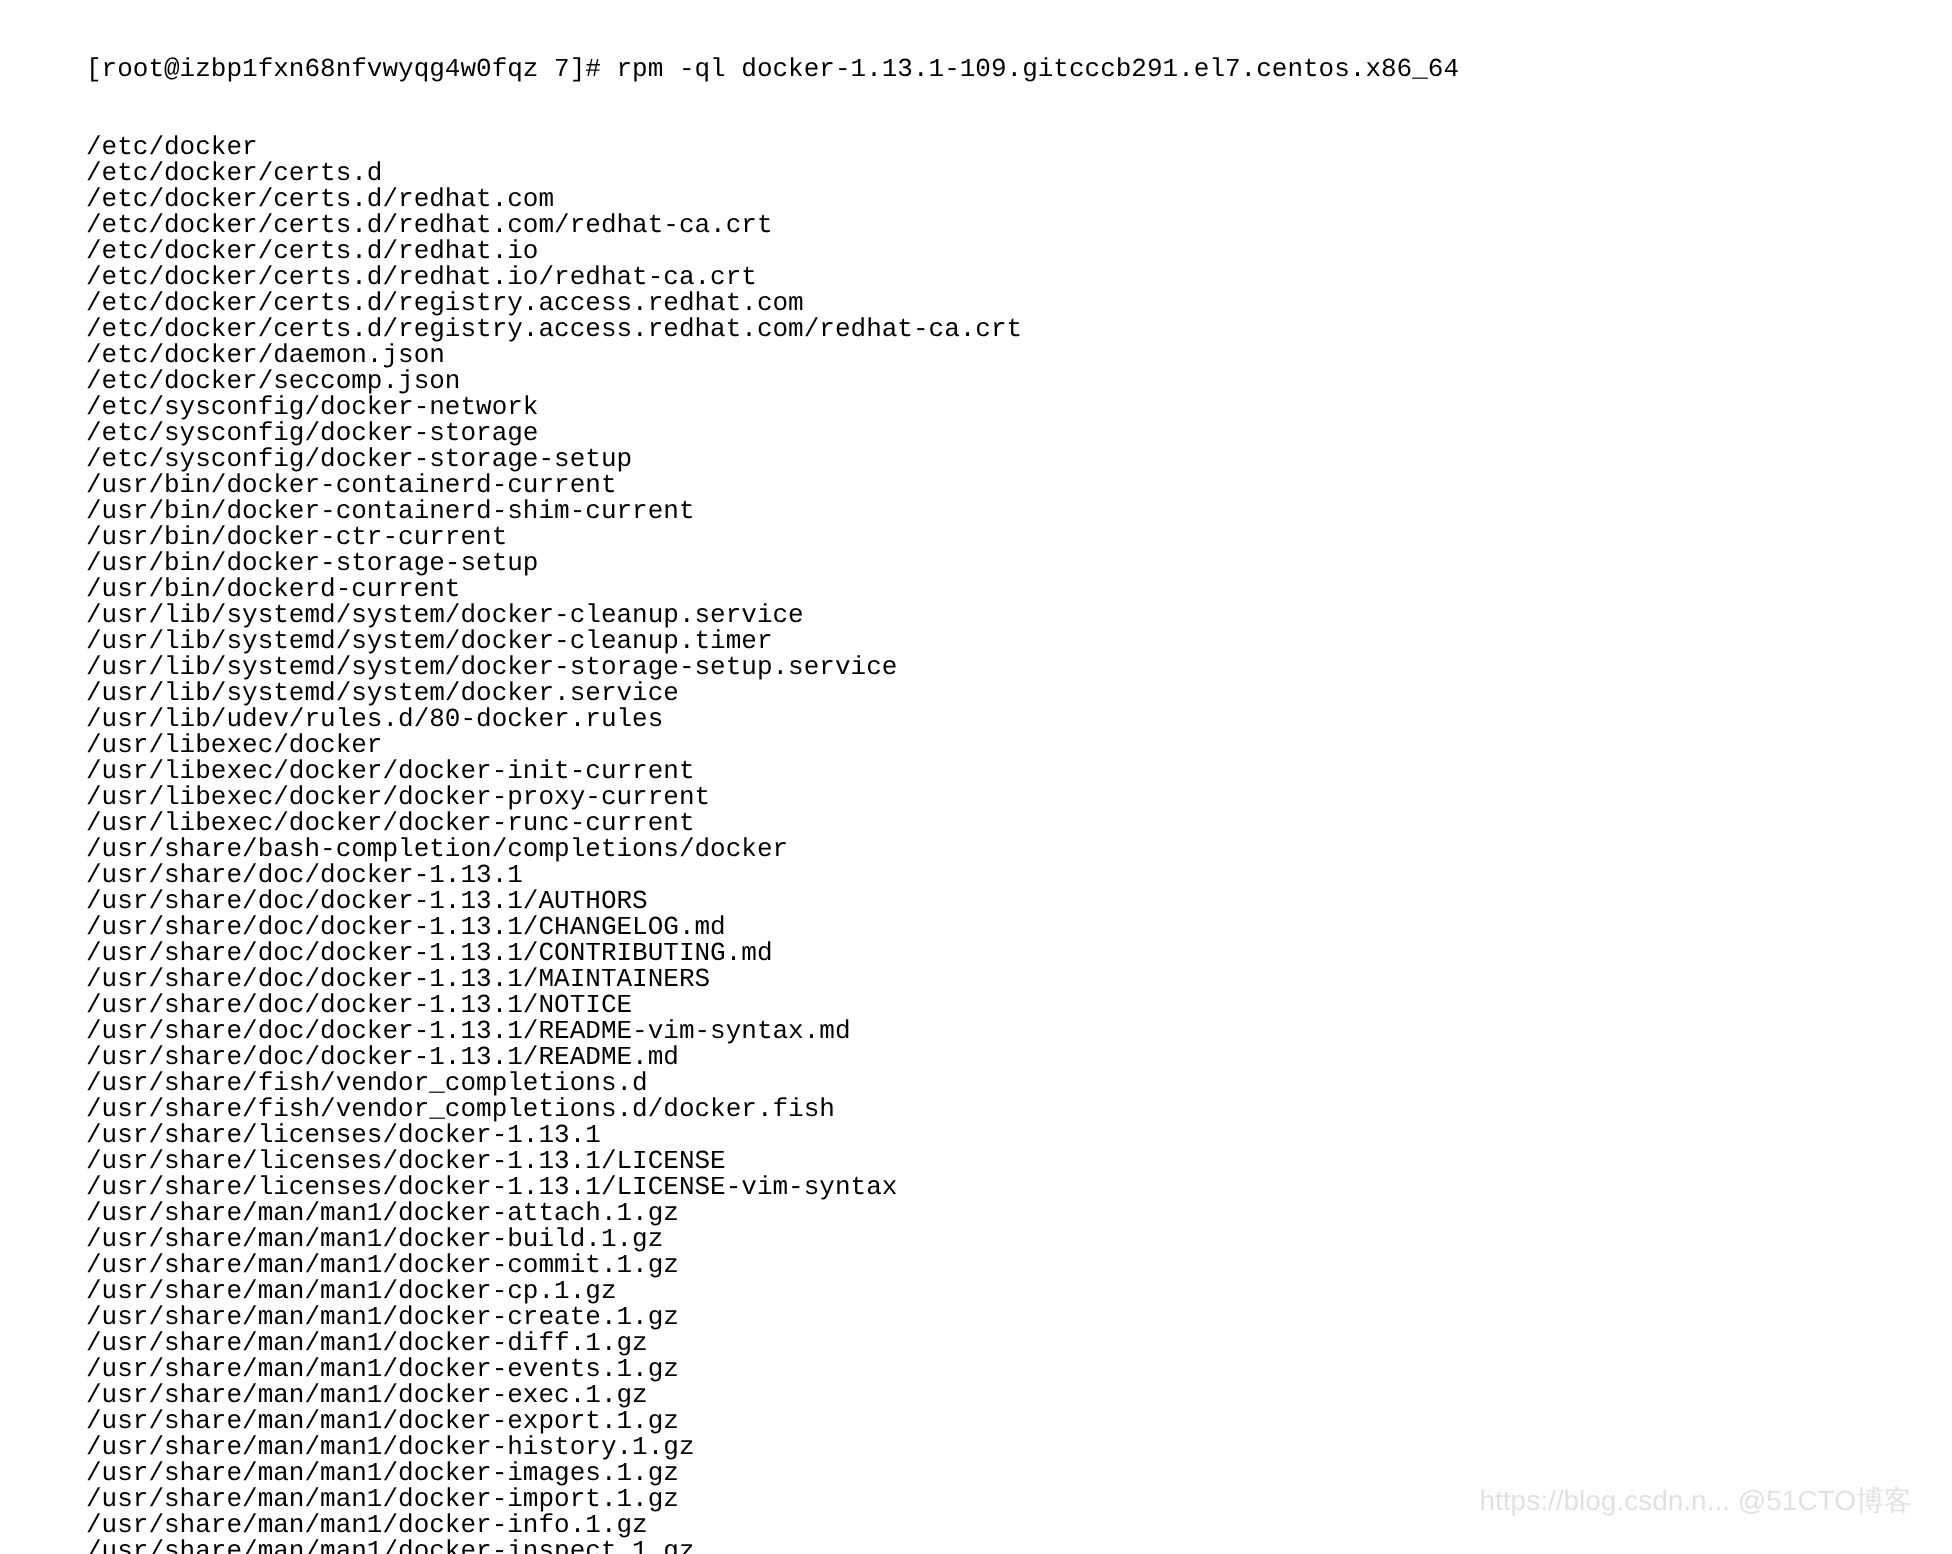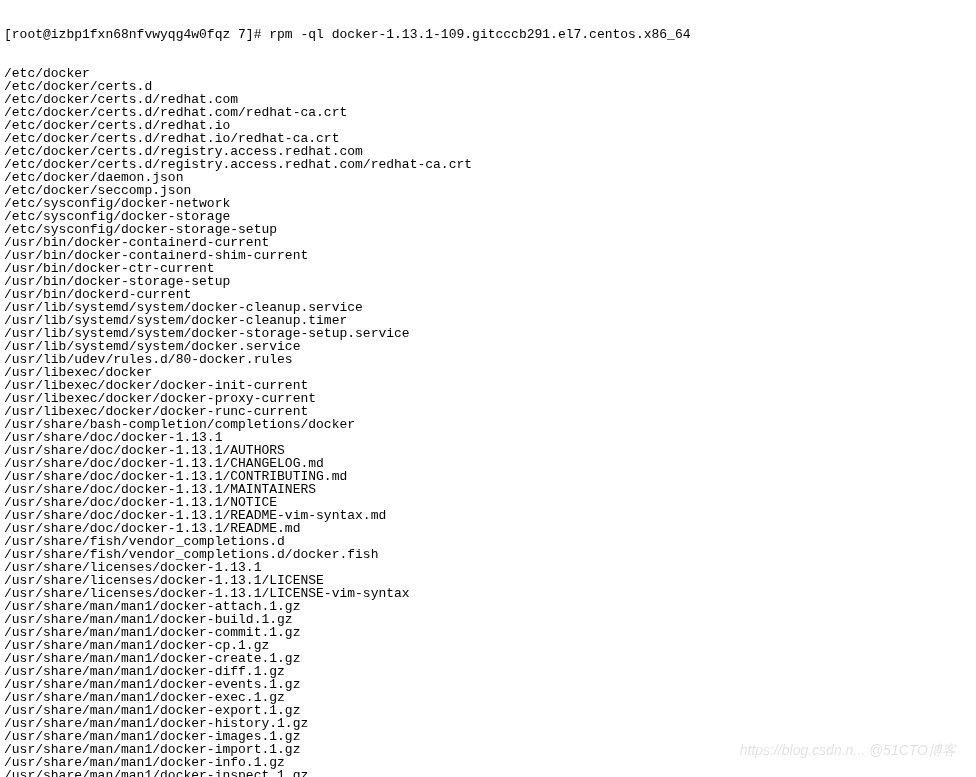--- a/index.html
+++ b/index.html
@@ -13,30 +13,30 @@
     font-size: 13px;
     line-height: 13px;
     color: #000000;
   }
   .terminal {
     padding: 2px 4px;
     white-space: pre;
   }
   .line {
     display: block;
+    margin-left: 39px;
   }
   .watermark {
     position: absolute;
     right: 20px;
     bottom: 20px;
     color: rgba(0,0,0,0.12);
     font-family: Arial, sans-serif;
     font-size: 14px;
     pointer-events: none;
-    font-style: italic;
   }
 </style>
 </head>
 <body>
 
 <div class="terminal">
   <span class="line">[root@izbp1fxn68nfvwyqg4w0fqz 7]# rpm -ql docker-1.13.1-109.gitcccb291.el7.centos.x86_64</span>
   <div id="output-container"><span class="line">/etc/docker</span><span class="line">/etc/docker/certs.d</span><span class="line">/etc/docker/certs.d/redhat.com</span><span class="line">/etc/docker/certs.d/redhat.com/redhat-ca.crt</span><span class="line">/etc/docker/certs.d/redhat.io</span><span class="line">/etc/docker/certs.d/redhat.io/redhat-ca.crt</span><span class="line">/etc/docker/certs.d/registry.access.redhat.com</span><span class="line">/etc/docker/certs.d/registry.access.redhat.com/redhat-ca.crt</span><span class="line">/etc/docker/daemon.json</span><span class="line">/etc/docker/seccomp.json</span><span class="line">/etc/sysconfig/docker-network</span><span class="line">/etc/sysconfig/docker-storage</span><span class="line">/etc/sysconfig/docker-storage-setup</span><span class="line">/usr/bin/docker-containerd-current</span><span class="line">/usr/bin/docker-containerd-shim-current</span><span class="line">/usr/bin/docker-ctr-current</span><span class="line">/usr/bin/docker-storage-setup</span><span class="line">/usr/bin/dockerd-current</span><span class="line">/usr/lib/systemd/system/docker-cleanup.service</span><span class="line">/usr/lib/systemd/system/docker-cleanup.timer</span><span class="line">/usr/lib/systemd/system/docker-storage-setup.service</span><span class="line">/usr/lib/systemd/system/docker.service</span><span class="line">/usr/lib/udev/rules.d/80-docker.rules</span><span class="line">/usr/libexec/docker</span><span class="line">/usr/libexec/docker/docker-init-current</span><span class="line">/usr/libexec/docker/docker-proxy-current</span><span class="line">/usr/libexec/docker/docker-runc-current</span><span class="line">/usr/share/bash-completion/completions/docker</span><span class="line">/usr/share/doc/docker-1.13.1</span><span class="line">/usr/share/doc/docker-1.13.1/AUTHORS</span><span class="line">/usr/share/doc/docker-1.13.1/CHANGELOG.md</span><span class="line">/usr/share/doc/docker-1.13.1/CONTRIBUTING.md</span><span class="line">/usr/share/doc/docker-1.13.1/MAINTAINERS</span><span class="line">/usr/share/doc/docker-1.13.1/NOTICE</span><span class="line">/usr/share/doc/docker-1.13.1/README-vim-syntax.md</span><span class="line">/usr/share/doc/docker-1.13.1/README.md</span><span class="line">/usr/share/fish/vendor_completions.d</span><span class="line">/usr/share/fish/vendor_completions.d/docker.fish</span><span class="line">/usr/share/licenses/docker-1.13.1</span><span class="line">/usr/share/licenses/docker-1.13.1/LICENSE</span><span class="line">/usr/share/licenses/docker-1.13.1/LICENSE-vim-syntax</span><span class="line">/usr/share/man/man1/docker-attach.1.gz</span><span class="line">/usr/share/man/man1/docker-build.1.gz</span><span class="line">/usr/share/man/man1/docker-commit.1.gz</span><span class="line">/usr/share/man/man1/docker-cp.1.gz</span><span class="line">/usr/share/man/man1/docker-create.1.gz</span><span class="line">/usr/share/man/man1/docker-diff.1.gz</span><span class="line">/usr/share/man/man1/docker-events.1.gz</span><span class="line">/usr/share/man/man1/docker-exec.1.gz</span><span class="line">/usr/share/man/man1/docker-export.1.gz</span><span class="line">/usr/share/man/man1/docker-history.1.gz</span><span class="line">/usr/share/man/man1/docker-images.1.gz</span><span class="line">/usr/share/man/man1/docker-import.1.gz</span><span class="line">/usr/share/man/man1/docker-info.1.gz</span><span class="line">/usr/share/man/man1/docker-inspect.1.gz</span></div>
 </div>
 

